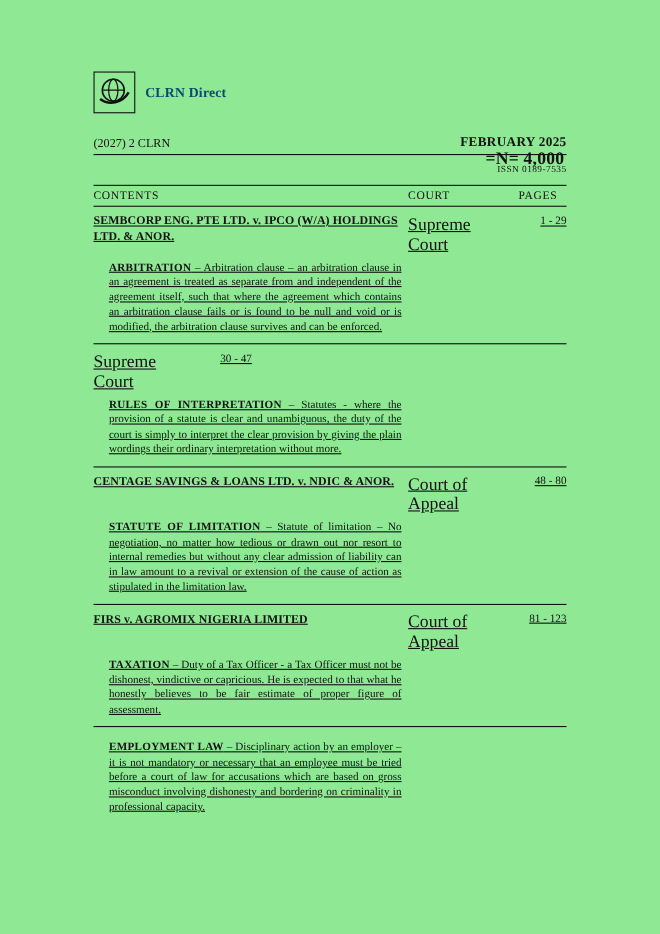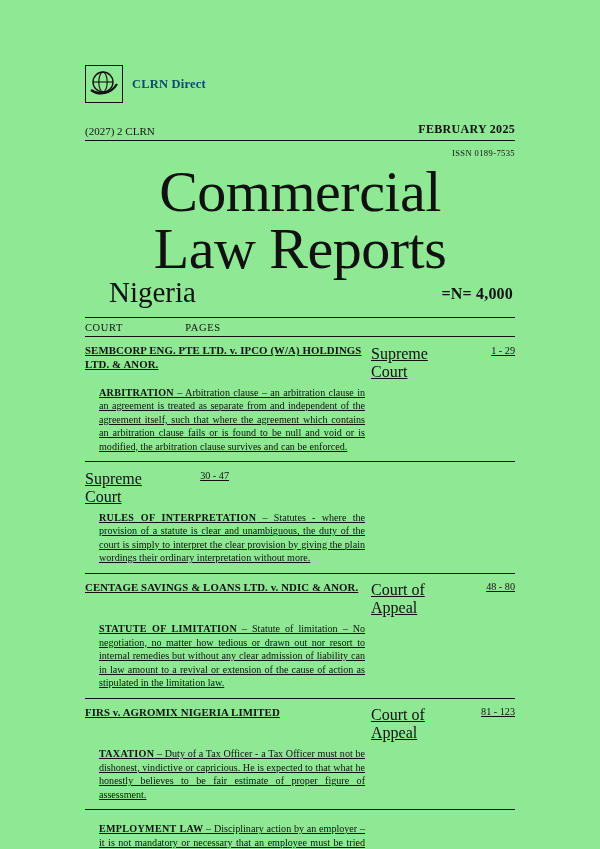--- a/index.html
+++ b/index.html
@@ -176,29 +176,25 @@
     <div class="logo-text">CLRN Direct</div>
   </div>
 
   <div class="cite-row">
     <div class="cite-left">(2027) 2 CLRN</div>
     <div class="cite-right">FEBRUARY 2025</div>
   </div>
 
   <div class="issn">ISSN 0189-7535</div>
 
-  <div class="masthead">
-    <div class="mast-line1">Commercial</div>
-    <div class="mast-line2">Law Reports</div>
-    <div class="mast-line3">Nigeria</div>
-  </div>
 
   <div class="price-row">=N= 4,000</div>
 
   <div class="contents-head">
+    <div class="ch-contents">CONTENTS</div>
     <div class="ch-court">COURT</div>
     <div class="ch-pages">PAGES</div>
   </div>
 
   <div class="entry">
     <div class="entry-top">
       <div class="case-title">SEMBCORP ENG. PTE LTD. v. IPCO (W/A) HOLDINGS LTD. &amp; ANOR.</div>
       <div class="court">Supreme Court</div>
       <div class="pages">1 - 29</div>
     </div>

